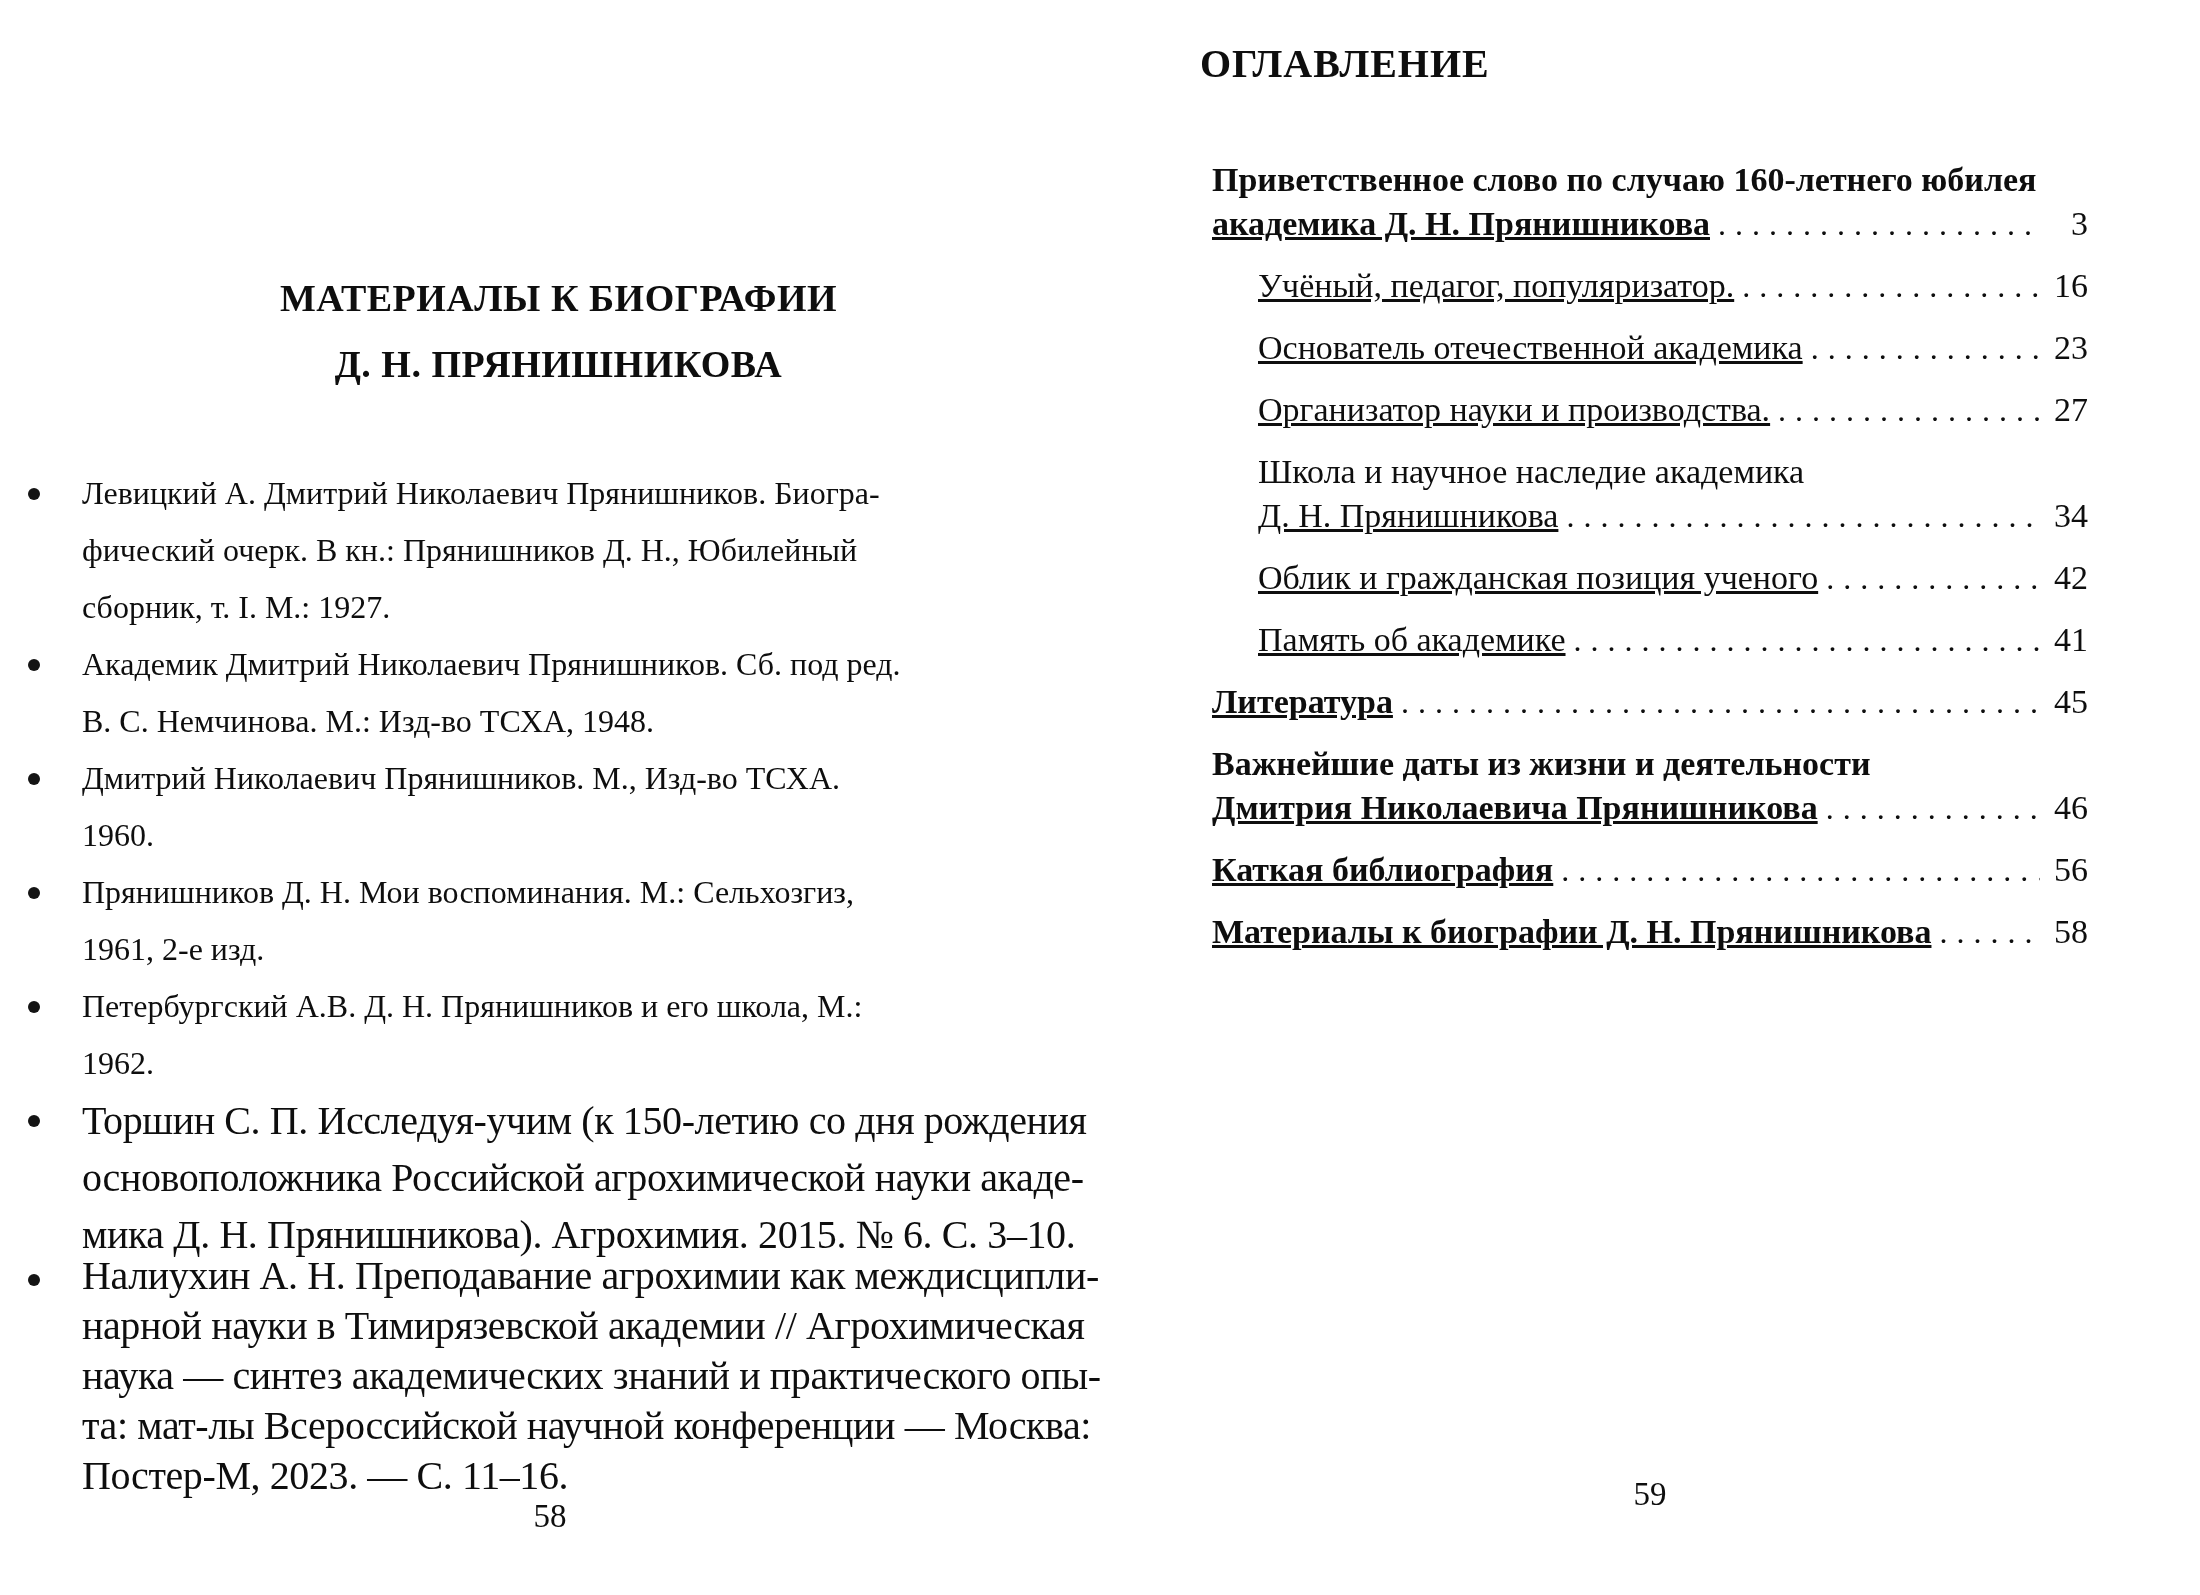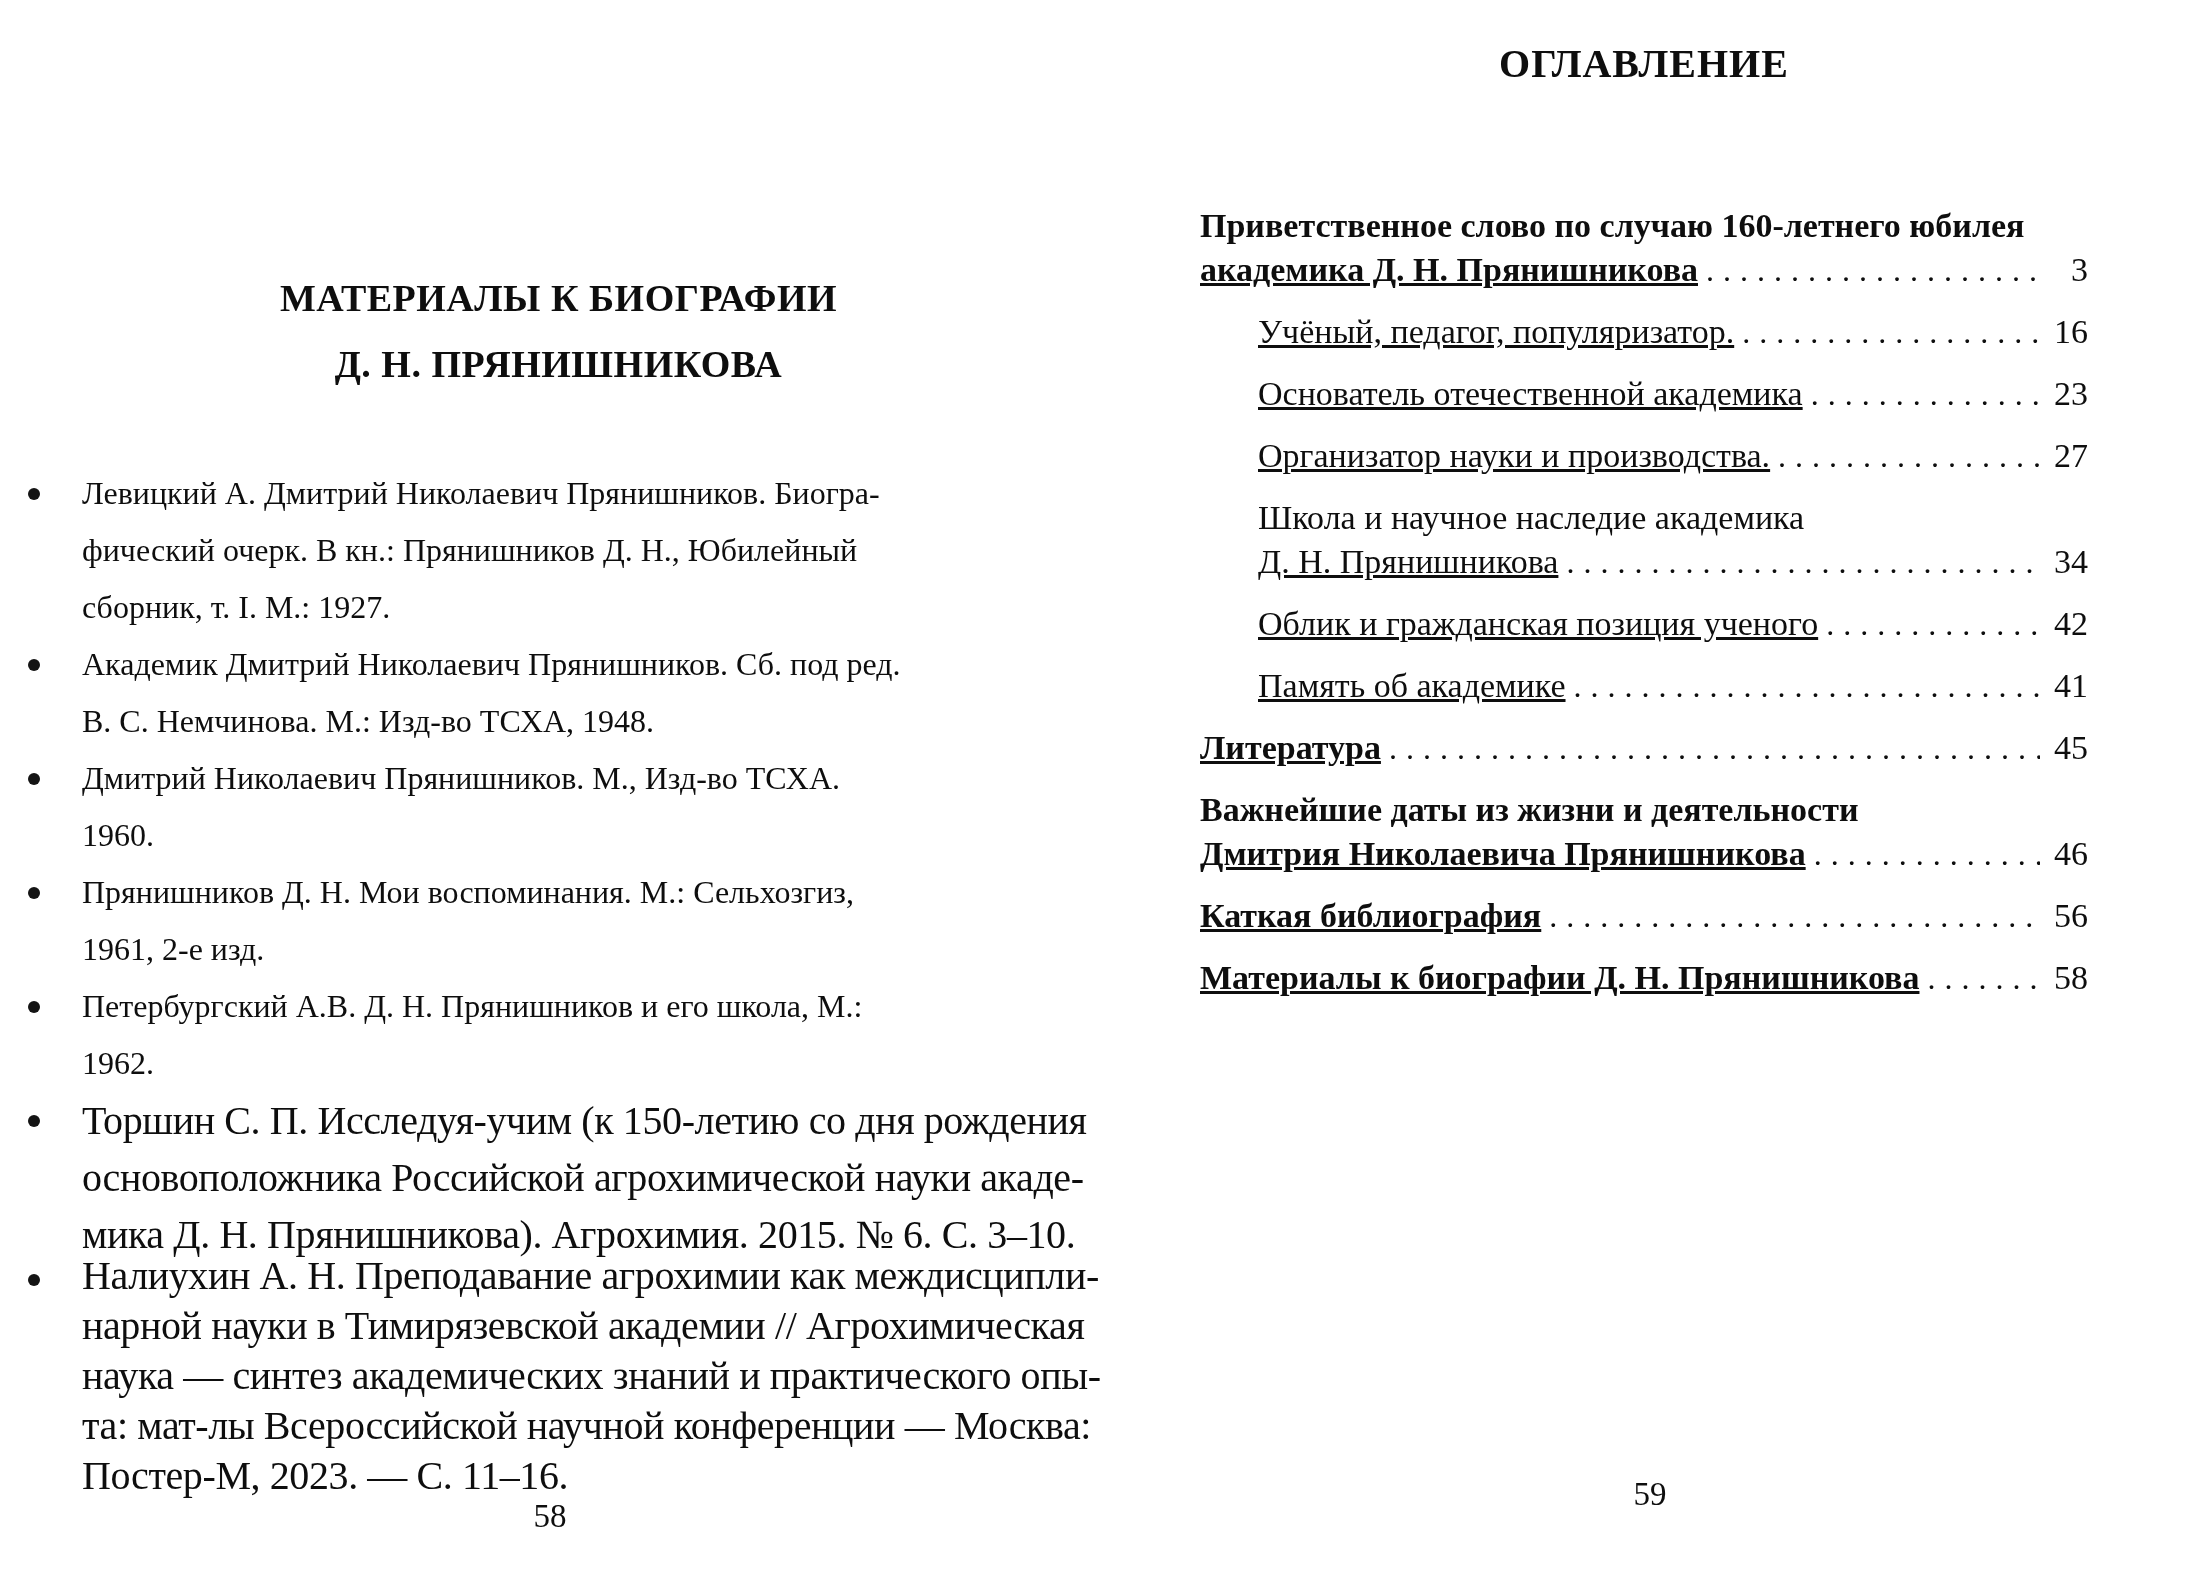--- a/index.html
+++ b/index.html
@@ -14,23 +14,23 @@
   
   .book-title { font-weight:bold; font-size:38px; line-height:66px; text-align:center; margin-bottom:68px; letter-spacing:0.5px; }
   .bib-item { position:relative; }
   .bib-line { font-size:32px; line-height:57px; white-space:nowrap; }
   .bib-item.condensed .bib-line { font-size:40px; letter-spacing:-0.4px; }
   .bib-item.tight { margin-top:-12px; }
   .bib-item.tight .bib-line { line-height:50px; }
   .bullet { position:absolute; left:-54px; top:23px; width:12px; height:12px; border-radius:50%; background:#141414; }
 
   
-  .toc-title { font-weight:bold; font-size:40px; line-height:48px; text-align:center; letter-spacing:1px; margin-bottom:116px; }
+  .toc-title { font-weight:bold; font-size:40px; line-height:48px; text-align:left; letter-spacing:1px; margin-bottom:70px; }
   .toc-entry { margin-bottom:18px; font-size:34px; }
-  .toc-entry.bold { font-weight:bold; }
+  .toc-entry.bold { font-weight:bold;margin-left:12px; }
   .toc-entry.indent { padding-left:58px; }
   .toc-pre { line-height:44px; white-space:nowrap; }
   .toc-row { display:flex; align-items:baseline; line-height:44px; }
   .toc-text { white-space:nowrap;text-decoration:underline; }
   .dots { flex:1; overflow:hidden; white-space:nowrap; font-weight:normal; font-size:32px; letter-spacing:9px; margin:0 2px 0 8px; }
   .dots::after { content:"..................................................................................................."; }
   .toc-page { white-space:nowrap; font-weight:normal; min-width:46px; text-align:right; }
 
   .pageno { position:absolute; font-size:33px; line-height:40px; text-align:center; width:1100px; }
   .pageno-left  { left:0;      top:1496px; }

